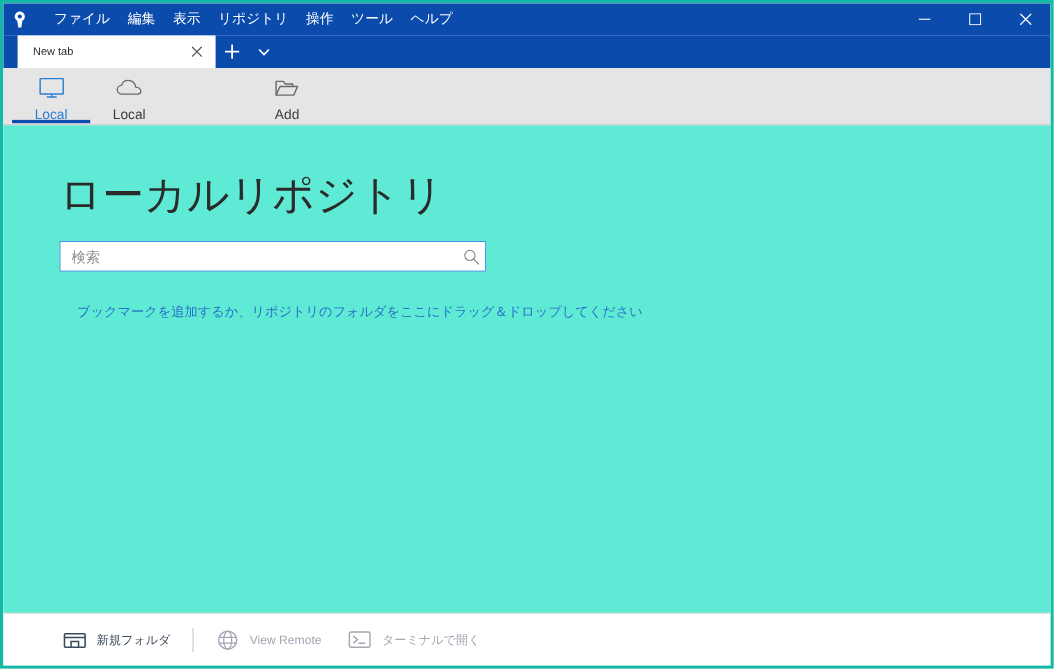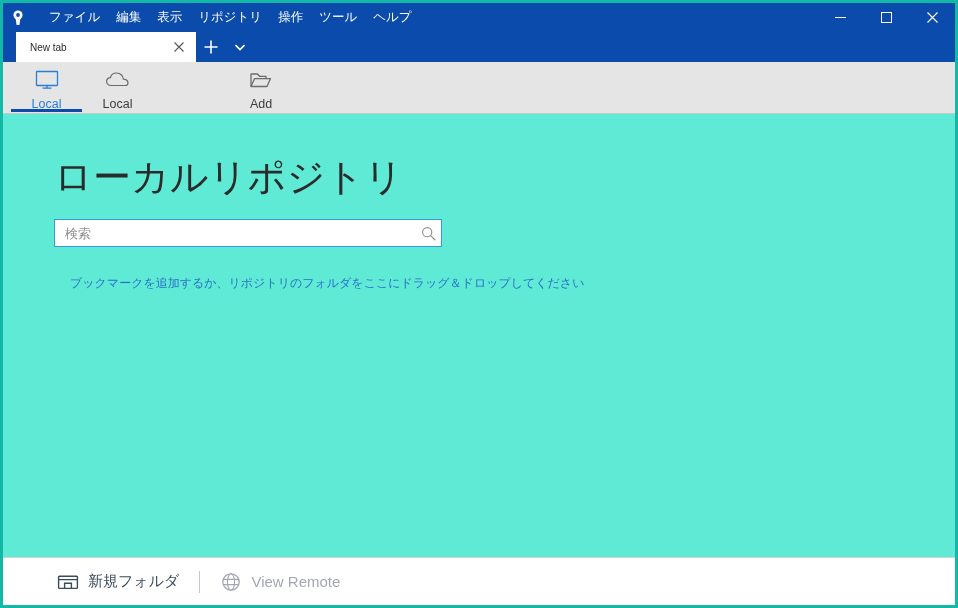--- a/index.html
+++ b/index.html
@@ -261,21 +261,21 @@
   }
   .footer-icon {
     width: 26px;
     height: 22px;
     display: flex;
     align-items: center;
     justify-content: center;
     flex: 0 0 auto;
   }
   .footer-label {
-    font-size: 15px;
+    font-size: 11px;
     color: #3a4a5c;
     margin-left: 7px;
     white-space: nowrap;
   }
   .footer-btn.disabled .footer-label { color: #a3a7b3; }
   #footer-separator {
     width: 1px;
     height: 22px;
     background: #c9c9c9;
     margin: 0 12px 0 14px;
@@ -419,15 +419,25 @@
       <span class="footer-icon">
         <svg width="20" height="20" viewBox="0 0 20 20">
           <circle cx="10" cy="10" r="8.2" fill="none" stroke="#a3a7b3" stroke-width="1.3"></circle>
           <ellipse cx="10" cy="10" rx="3.6" ry="8.2" fill="none" stroke="#a3a7b3" stroke-width="1.1"></ellipse>
           <path d="M2.2 7.4 L17.8 7.4 M2.2 12.6 L17.8 12.6" stroke="#a3a7b3" stroke-width="1.1" fill="none"></path>
         </svg>
       </span>
       <span class="footer-label">View Remote</span>
     </div>
 
+    <div class="footer-btn disabled" style="margin-left:10px">
+      <span class="footer-icon">
+        <svg width="22" height="17" viewBox="0 0 22 17">
+          <rect x="1.6" y="1.6" width="18.8" height="13.8" rx="1.6" fill="none" stroke="#a3a7b3" stroke-width="1.3"></rect>
+          <path d="M5.6 5.6 L9 8.5 L5.6 11.4" fill="none" stroke="#a3a7b3" stroke-width="1.3" stroke-linecap="round" stroke-linejoin="round"></path>
+          <path d="M10.4 11.8 L15.4 11.8" stroke="#a3a7b3" stroke-width="1.3" stroke-linecap="round"></path>
+        </svg>
+      </span>
+      <span class="footer-label">ターミナルで開く</span>
+    </div>
   </div>
 
 </div>
 
 </body></html>

